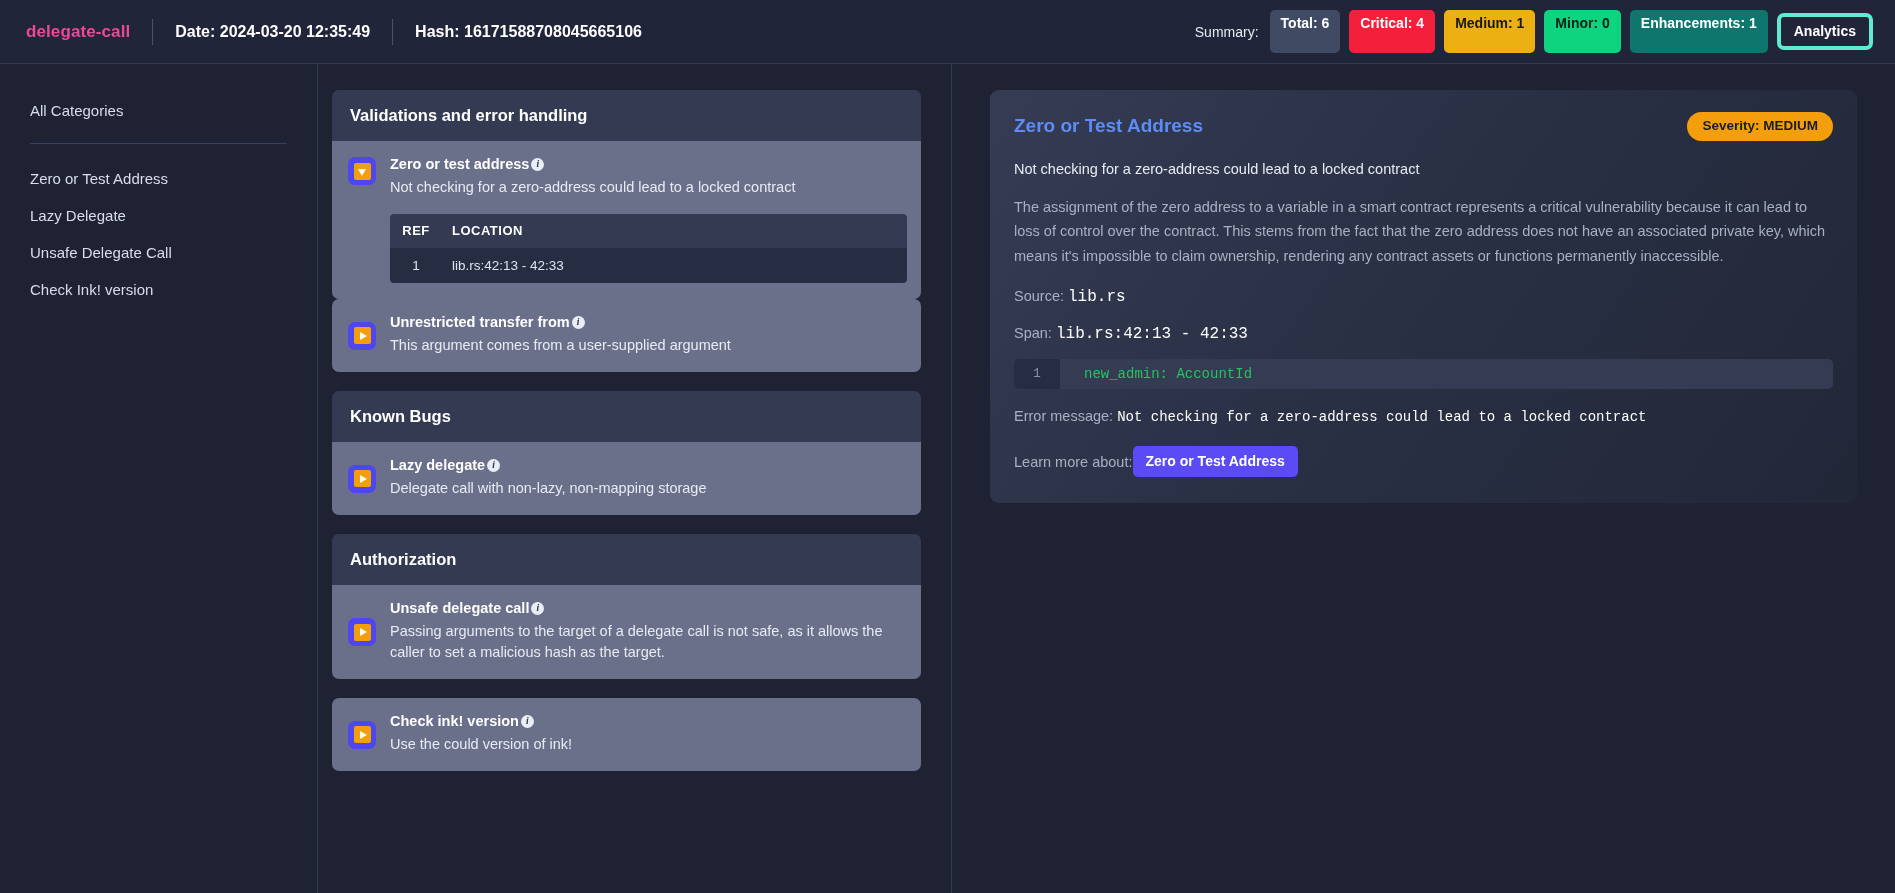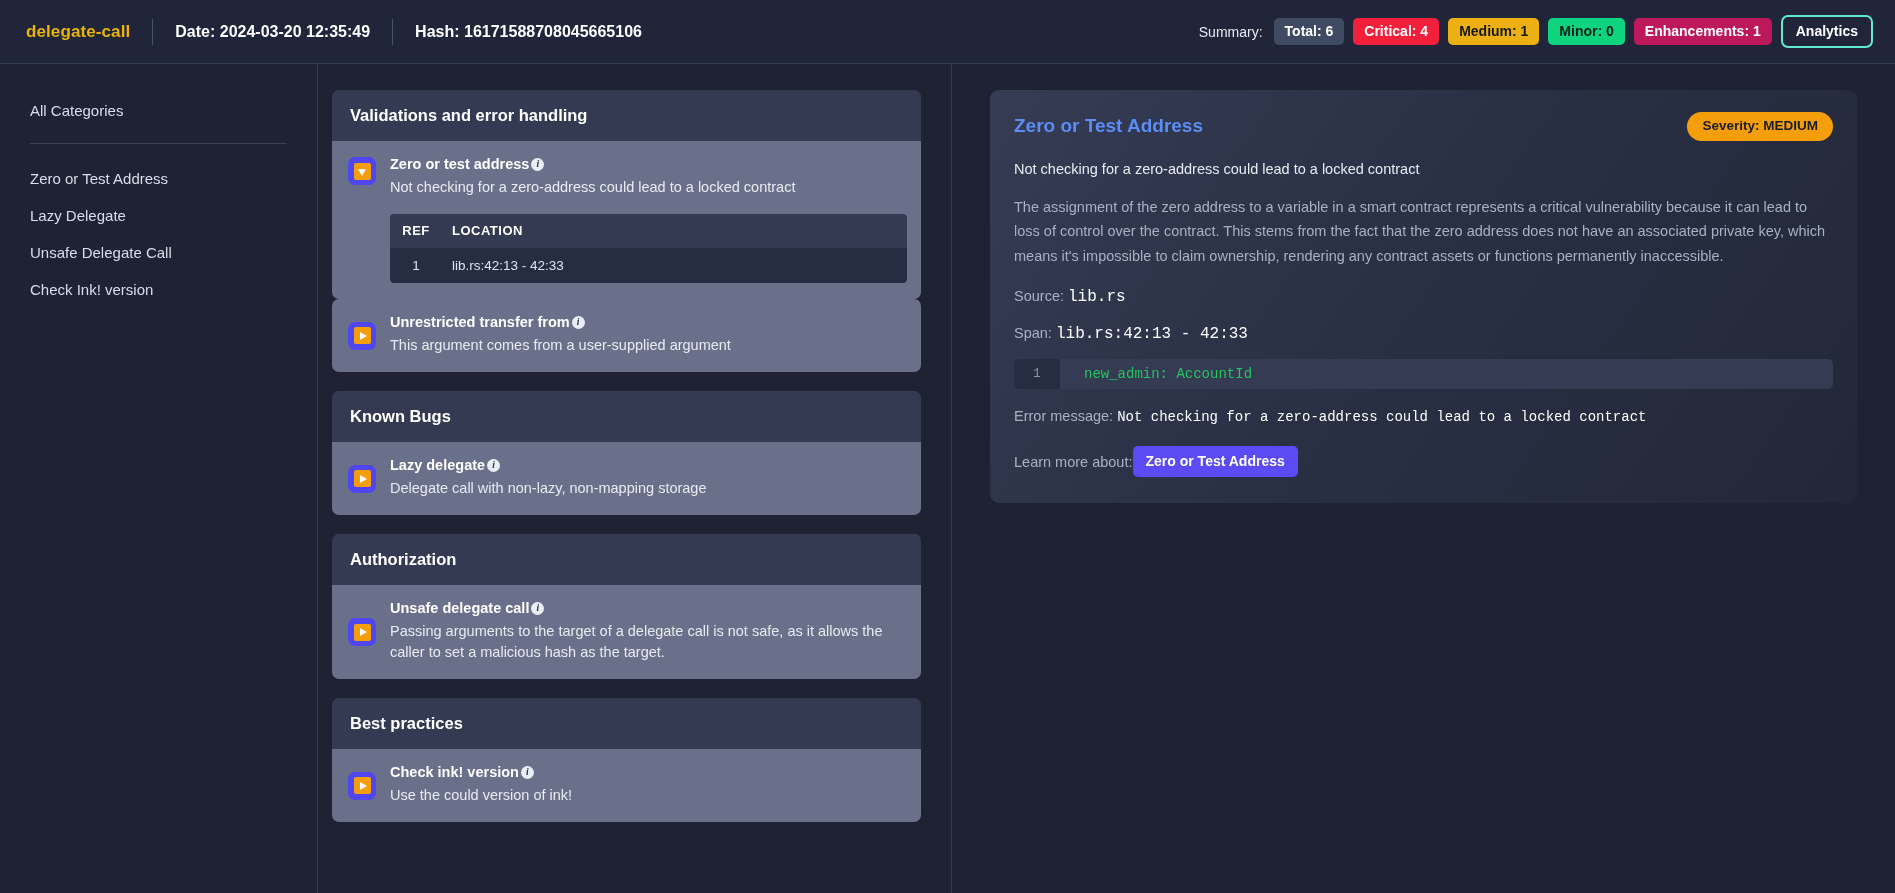--- a/index.html
+++ b/index.html
@@ -17,21 +17,21 @@
     height: 64px;
     background: #20253a;
     border-bottom: 1px solid #343b53;
     display: flex;
     align-items: center;
     padding: 0 22px 0 26px;
     position: relative;
   }
   .brand-group { display: flex; align-items: center; }
   .brand-title {
-    color: #eab308;
+    color: #ec4899;
     font-size: 17px;
     font-weight: bold;
     letter-spacing: .1px;
   }
   .vdiv {
     width: 1px;
     height: 26px;
     background: #4a5269;
     margin: 0 22px;
   }
@@ -49,33 +49,33 @@
   }
   .summary-label {
     color: #e7eaf2;
     font-size: 14px;
     margin-right: 2px;
   }
   .badge {
     font-size: 14px;
     font-weight: bold;
     border-radius: 5px;
-    padding: 6px 11px 7px;
+    padding: 6px 11px 23px;
     line-height: 1;
     white-space: nowrap;
     color: #ffffff;
   }
   .badge-total     { background: #414a63; }
   .badge-critical  { background: #f4203b; }
   .badge-medium    { background: #edb013; color: #15181f; }
   .badge-minor     { background: #0ed47f; color: #0d1f18; }
-  .badge-enh       { background: #be185d; }
+  .badge-enh       { background: #0f766e; }
   .btn-analytics {
     background: transparent;
-    border: 2px solid #5eead4;
+    border: 4px solid #5eead4;
     color: #ffffff;
     font-size: 14px;
     font-weight: bold;
     border-radius: 7px;
     padding: 7px 13px 8px;
     line-height: 1;
     white-space: nowrap;
     cursor: pointer;
     font-family: "Liberation Sans", sans-serif;
   }
@@ -465,23 +465,20 @@
           <span class="fi-title">
             <span>Unsafe delegate call</span>
               <span class="info-dot">i</span>
           </span>
           <div class="fi-desc">Passing arguments to the target of a delegate call is not safe, as it allows the caller to set a malicious hash as the target.</div>
         </div>
       </div>
     </div>
 
     <div class="card">
-      <div class="card-head">
-        <h2>Best practices</h2>
-      </div>
       <div class="finding centered">
         <span class="fi-icon">
           <span class="inner">
               <span class="tri-right"></span>
             </span>
         </span>
         <div class="fi-body">
           <span class="fi-title">
             <span>Check ink! version</span>
               <span class="info-dot">i</span>

